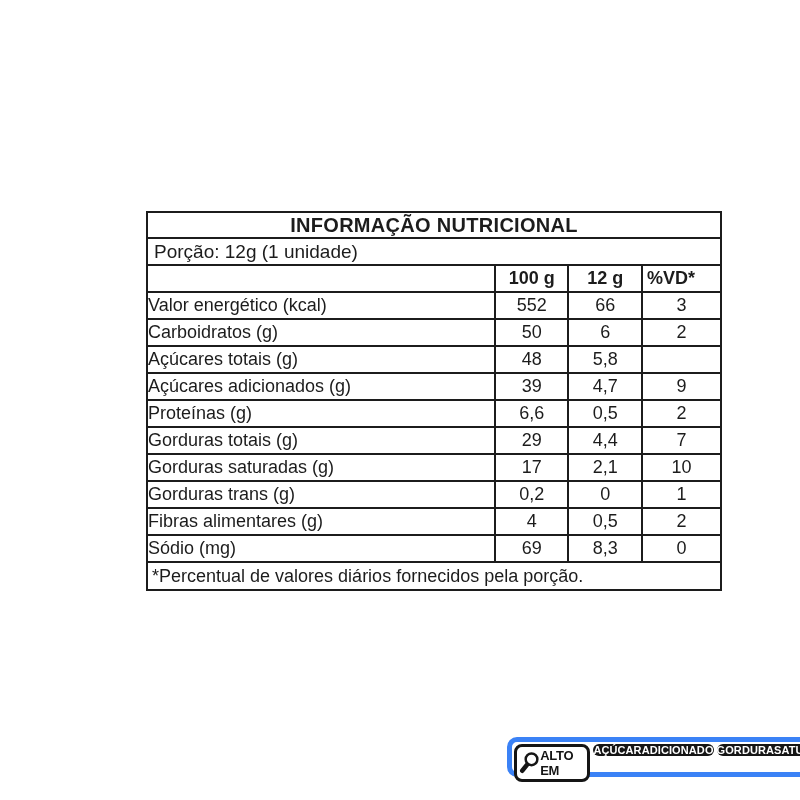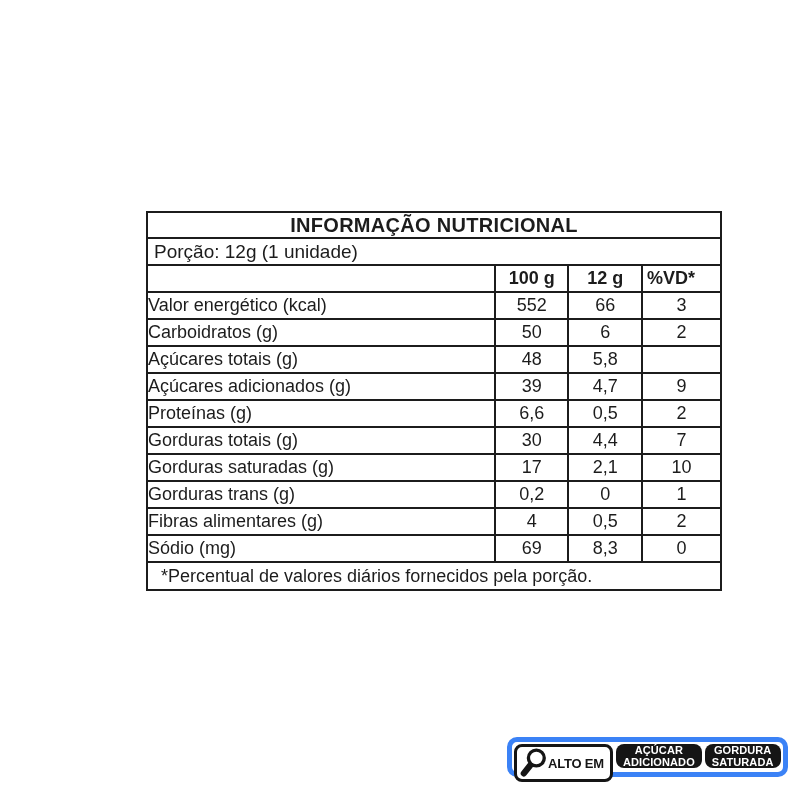--- a/index.html
+++ b/index.html
@@ -52,21 +52,21 @@
     text-align: left;
     padding-left: 4px;
   }
   td.lbl { text-align: left; padding-left: 6px; }
   td.ind1 { padding-left: 17px; margin-top: 39px; }
   td.ind2 { padding-left: 30px; }
   td.val { text-align: center; }
   tr.foot-row td {
     font-size: 18px;
     text-align: left;
-    padding-left: 13px;
+    padding-left: 4px;
     height: 26px;
   }
 
   
   .seal {
     position: absolute;
     left: 507px; top: 737px;
     height: 40px;
     display: flex;
     align-items: flex-start;
@@ -90,24 +90,24 @@
     font-weight: bold;
     font-size: 13px;
     letter-spacing: -0.2px;
     color: #151515;
   }
   .seal .pill {
     background: #151515;
     color: #ffffff;
     border-radius: 8px;
     display: flex;
-    flex-direction: column;
+    flex-direction: row;
     justify-content: center;
     align-items: center;
-    padding: 0 7px;
+    padding: 0 0;
     font-weight: bold;
     font-size: 11px;
     line-height: 12px;
     letter-spacing: 0.1px;
     text-align: center;
   }
   .mag { display: block; }
 </style>
 </head>
 <body>
@@ -159,21 +159,21 @@
           <td class="val">9</td>
         </tr>
         <tr>
           <td class="lbl">Proteínas (g)</td>
           <td class="val">6,6</td>
           <td class="val">0,5</td>
           <td class="val">2</td>
         </tr>
         <tr>
           <td class="lbl">Gorduras totais (g)</td>
-          <td class="val">30</td>
+          <td class="val">29</td>
           <td class="val">4,4</td>
           <td class="val">7</td>
         </tr>
         <tr>
           <td class="lbl ind1">Gorduras saturadas (g)</td>
           <td class="val">17</td>
           <td class="val">2,1</td>
           <td class="val">10</td>
         </tr>
         <tr>

